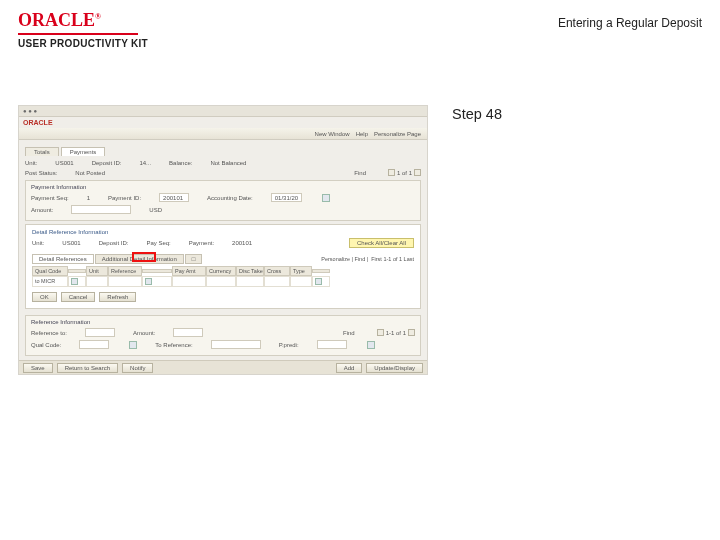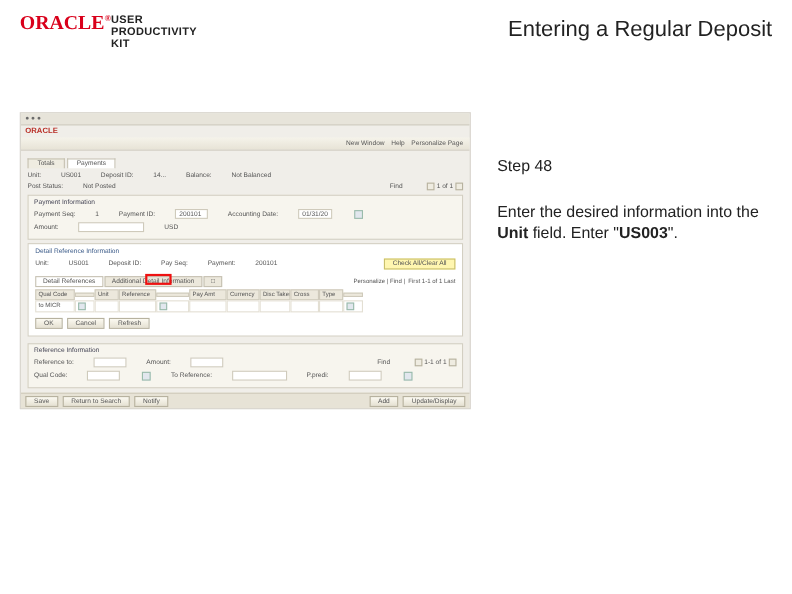--- a/index.html
+++ b/index.html
@@ -11,21 +11,21 @@
     position: relative;
     overflow: hidden;
   }
   .header {
     display: flex;
     align-items: flex-start;
     padding: 10px 18px 6px 18px;
   }
   .logo-block {
     display: flex;
-    flex-direction: row;
+    flex-direction: column;
     width: 150px;
   }
   .oracle-logo {
     font-family: Georgia, 'Times New Roman', serif;
     font-weight: bold;
     color: #d9001b;
     font-size: 18px;
     letter-spacing: 0;
   }
   .oracle-logo sup { font-size: 8px; vertical-align: super; }
@@ -37,21 +37,21 @@
   }
   .upk {
     font-size: 10px;
     letter-spacing: 0.3px;
     color: #222;
     margin-top: 3px;
     font-weight: bold;
   }
   .title {
     margin-left: auto;
-    font-size: 20px;
+    font-size: 12px;
     color: #222;
     padding-top: 6px;
   }
   .content {
     display: flex;
     padding: 50px 18px 0 18px;
     gap: 24px;
   }
   .screenshot {
     width: 410px;
@@ -188,21 +188,21 @@
     padding: 0 4px;
     gap: 4px;
   }
   .ss-footer .right { margin-left: auto; display:flex; gap:4px; align-items:center;}
   .instructions {
     flex: 1;
     font-size: 14.5px;
     color: #222;
     line-height: 1.35;
   }
-  .step-label { margin-bottom: 22px; margin-top: 40px; }
+  .step-label { margin-bottom: 22px; }
   .instr-text b { font-weight: bold; }
   .ss-lookup-btn{
     display:inline-block;width:8px;height:8px;border:1px solid #9ba;background:#e2e7ee;margin-left:2px;
   }
   .ss-pager{
     display:inline-flex;align-items:center;gap:2px;margin-left:4px;
   }
   .ss-pager .arrow{display:inline-block;width:7px;height:7px;border:1px solid #b7b29f;background:#efece1;}
   .ss-field{display:inline-block;border:1px solid #cfcabb;background:#fff;padding:0 3px;min-width:30px;height:9px;line-height:9px;}
   .lowpanel{
@@ -365,17 +365,14 @@
         <span class="ss-btn">Add</span>
         <span class="ss-btn">Update/Display</span>
       </div>
     </div>
 
     <div class="highlight-box"></div>
   </div>
 
   <div class="instructions">
     <div class="step-label">Step 48</div>
-    <div class="instr-text">
-      <span>Enter the desired information into the </span><b>Unit</b><span> field. Enter "</span><b>US003</b><span>".</span>
-    </div>
   </div>
 </div>
 
 </body></html>

